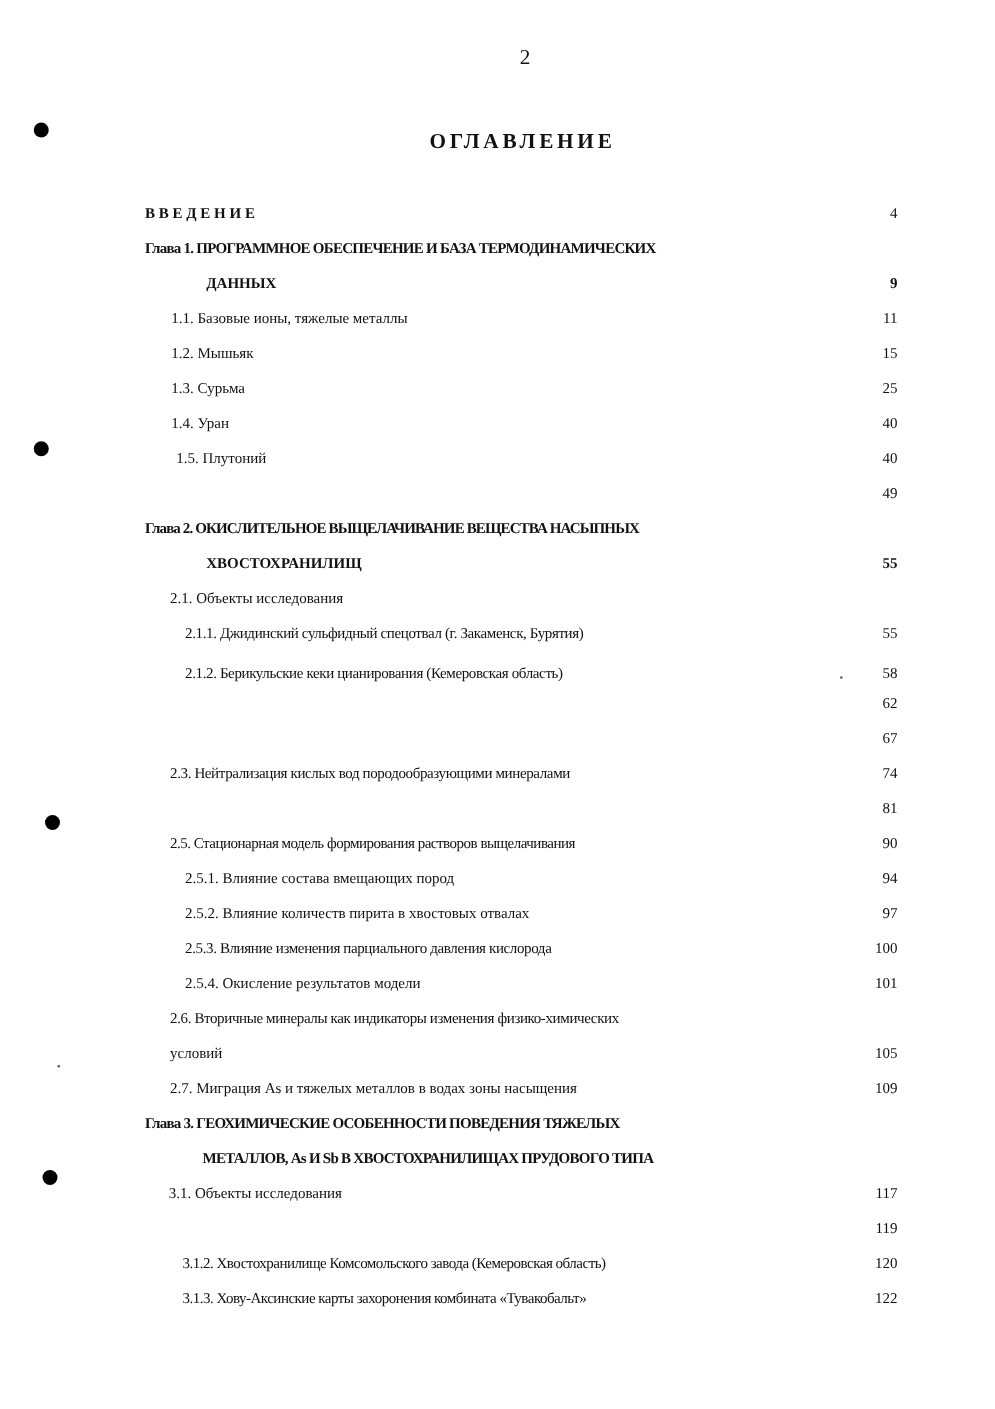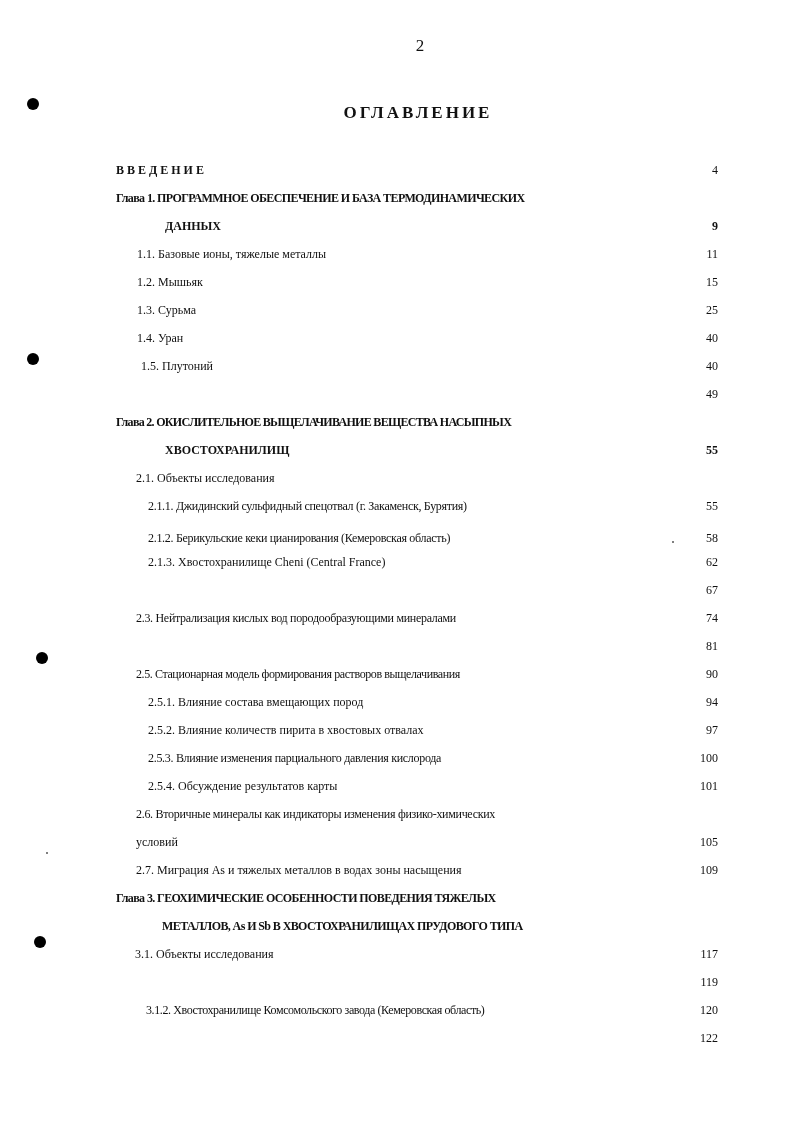--- a/index.html
+++ b/index.html
@@ -90,21 +90,20 @@
   </div>
   <div class="row" style="top:492px">
     <span class="text" style="left:148px;letter-spacing:-0.3px">2.1.1. Джидинский сульфидный спецотвал (г. Закаменск, Бурятия)</span>
     <span class="pg">55</span>
   </div>
   <div class="row" style="top:524px">
     <span class="text" style="left:148px;letter-spacing:-0.3px">2.1.2. Берикульские кеки цианирования (Кемеровская область)</span>
     <span class="pg">58</span>
   </div>
   <div class="row" style="top:548px">
-    <span class="text" style="left:148px">2.1.3. Хвостохранилище Cheni (Central France)</span>
     <span class="pg">62</span>
   </div>
   <div class="row" style="top:576px">
     <span class="pg">67</span>
   </div>
   <div class="row" style="top:604px">
     <span class="text" style="left:136px;letter-spacing:-0.3px">2.3. Нейтрализация кислых вод породообразующими минералами</span>
     <span class="pg">74</span>
   </div>
   <div class="row" style="top:632px">
@@ -120,21 +119,21 @@
   </div>
   <div class="row" style="top:716px">
     <span class="text" style="left:148px">2.5.2. Влияние количеств пирита в хвостовых отвалах</span>
     <span class="pg">97</span>
   </div>
   <div class="row" style="top:744px">
     <span class="text" style="left:148px;letter-spacing:-0.3px">2.5.3. Влияние изменения парциального давления кислорода</span>
     <span class="pg">100</span>
   </div>
   <div class="row" style="top:772px">
-    <span class="text" style="left:148px">2.5.4. Обсуждение результатов карты</span>
+    <span class="text" style="left:148px">2.5.4. Окисление результатов модели</span>
     <span class="pg">101</span>
   </div>
   <div class="row" style="top:800px">
     <span class="text" style="left:136px;letter-spacing:-0.3px">2.6. Вторичные минералы как индикаторы изменения физико-химических</span>
   </div>
   <div class="row" style="top:828px">
     <span class="text" style="left:136px">условий</span>
     <span class="pg">105</span>
   </div>
   <div class="row" style="top:856px">
@@ -152,15 +151,16 @@
     <span class="pg">117</span>
   </div>
   <div class="row" style="top:968px">
     <span class="pg">119</span>
   </div>
   <div class="row" style="top:996px">
     <span class="text" style="left:146px;letter-spacing:-0.4px">3.1.2. Хвостохранилище Комсомольского завода (Кемеровская область)</span>
     <span class="pg">120</span>
   </div>
   <div class="row" style="top:1024px">
+    <span class="text" style="left:146px;letter-spacing:-0.4px">3.1.3. Хову-Аксинские карты захоронения комбината «Тувакобальт»</span>
     <span class="pg">122</span>
   </div>
 </div>
 
 </body></html>

